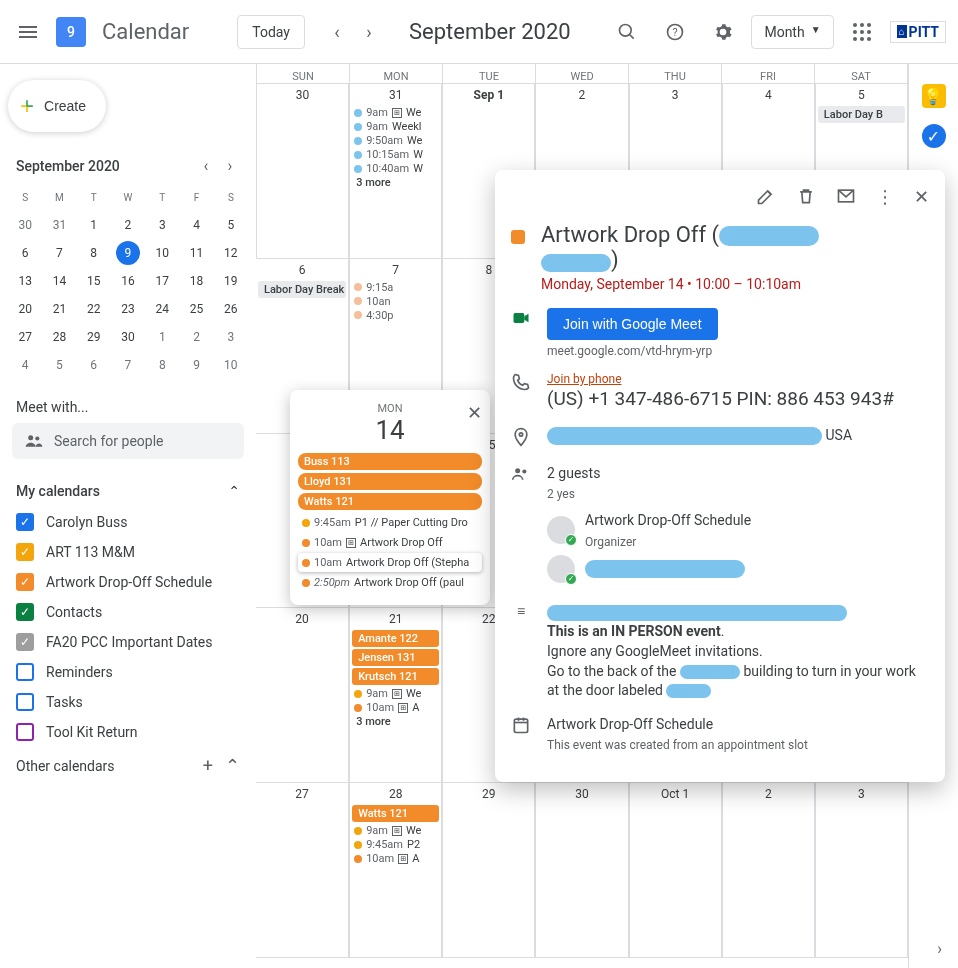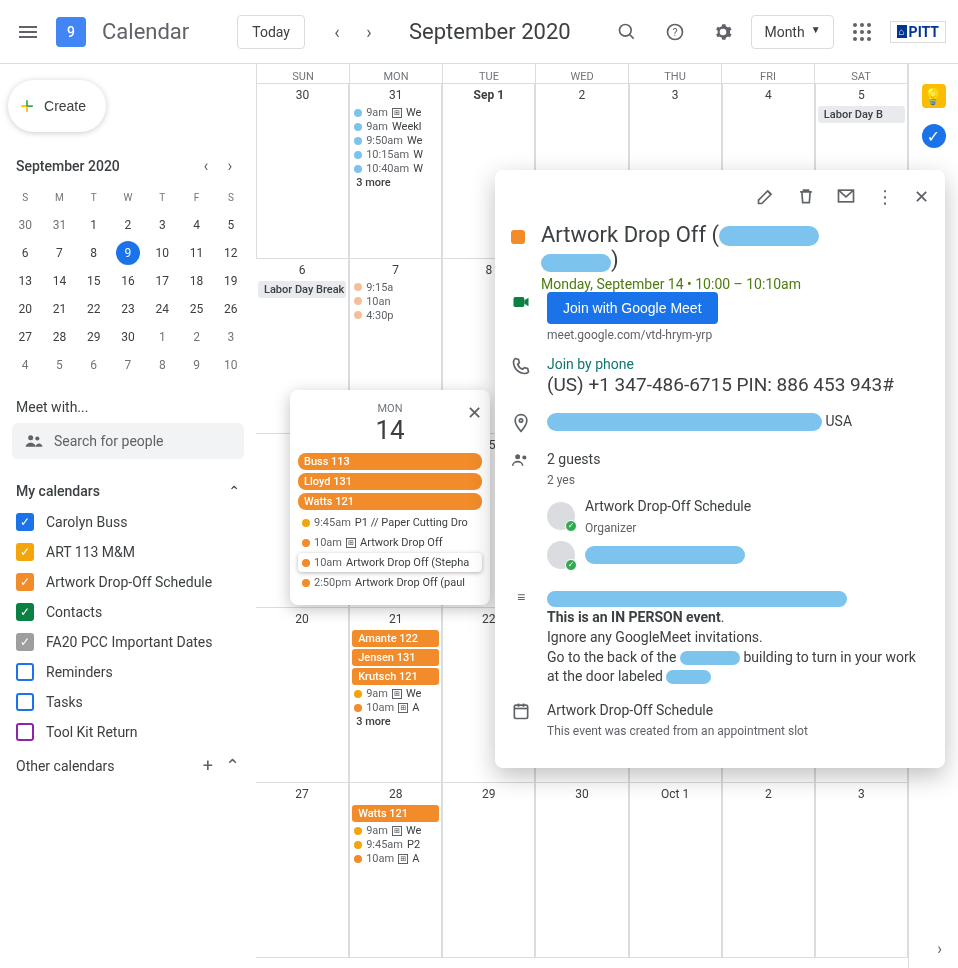--- a/index.html
+++ b/index.html
@@ -70,26 +70,26 @@
 .day-popup .evt { padding: 3px 4px; margin-bottom: 1px; }
 .day-popup .evt.selected { box-shadow: 0 1px 4px rgba(0,0,0,.3); border-radius: 4px; }
 
 .event-popup { position: absolute; left: 495px; top: 170px; width: 450px; background: #fff; box-shadow: 0 8px 24px rgba(0,0,0,.25); border-radius: 8px; padding: 16px; z-index: 20; }
 .ep-toolbar { display: flex; justify-content: flex-end; gap: 20px; margin-bottom: 12px; color: #5f6368; }
 .ep-toolbar span { cursor: pointer; }
 .ep-title-row { display: flex; gap: 16px; margin-bottom: 4px; }
 .ep-color { width: 14px; height: 14px; border-radius: 3px; background: #f28b29; margin-top: 8px; flex-shrink: 0; }
 .ep-title { font-size: 22px; color: #3c4043; }
 .redact { display: inline-block; background: #7cc3ed; border-radius: 10px; vertical-align: middle; }
-.ep-datetime { font-size: 14px; color: #4d7c0f; margin-left: 30px; }
+.ep-datetime { font-size: 14px; color: #b91c1c; margin-left: 30px; margin-bottom: 16px; }
 .ep-row { display: flex; gap: 16px; margin-bottom: 14px; font-size: 14px; }
 .ep-icon { width: 20px; color: #5f6368; flex-shrink: 0; text-align: center; }
 .meet-btn { background: #1a73e8; color: #fff; border: none; border-radius: 4px; padding: 8px 16px; font-size: 14px; font-weight: 500; cursor: pointer; }
 .ep-sub { font-size: 12px; color: #5f6368; margin-top: 4px; }
-.ep-link { color: #0f766e; cursor: pointer; font-size: 14px; }
+.ep-link { color: #c2410c; cursor: pointer; font-size: 12px; text-decoration: underline; }
 .ep-body { color: #3c4043; font-size: 14px; line-height: 1.4; }
 .guest-row { display: flex; align-items: center; gap: 10px; margin-bottom: 6px; }
 .avatar { width: 28px; height: 28px; border-radius: 50%; background: #dadce0; position: relative; }
 .avatar .badge { position: absolute; bottom: -2px; right: -2px; width: 12px; height: 12px; background: #34a853; border-radius: 50%; border: 1px solid #fff; font-size: 8px; color: #fff; display: flex; align-items: center; justify-content: center; }
 .corner-arrow { position: absolute; right: 16px; bottom: 10px; color: #5f6368; cursor: pointer; }
 
 svg { width: 20px; height: 20px; }
 </style>
 </head>
 <body>
@@ -510,21 +510,21 @@
         <div class="tiny-icon">⊞</div>
         <span>Artwork Drop Off</span>
       </div>
       <div class="evt selected">
         <div class="dot" style="background: rgb(242, 139, 41);"></div>
         <span style="color: rgb(95, 99, 104);">10am</span>
         <span>Artwork Drop Off (Stepha</span>
       </div>
       <div class="evt">
         <div class="dot" style="background: rgb(242, 139, 41);"></div>
-        <span style="color: rgb(95, 99, 104);">2:50pm</span>
+        <span style="color: rgb(95, 99, 104); font-style: italic;">2:50pm</span>
         <span>Artwork Drop Off (paul</span>
       </div>
     </div>
 </div>
 
 <div class="event-popup">
   <div class="ep-toolbar">
     <span><svg viewBox="0 0 24 24" fill="none" stroke="#5f6368" stroke-width="2">
           <path d="M3 17l11-11 4 4-11 11H3v-4z"></path>
           <path d="M14 6l4 4"></path>

